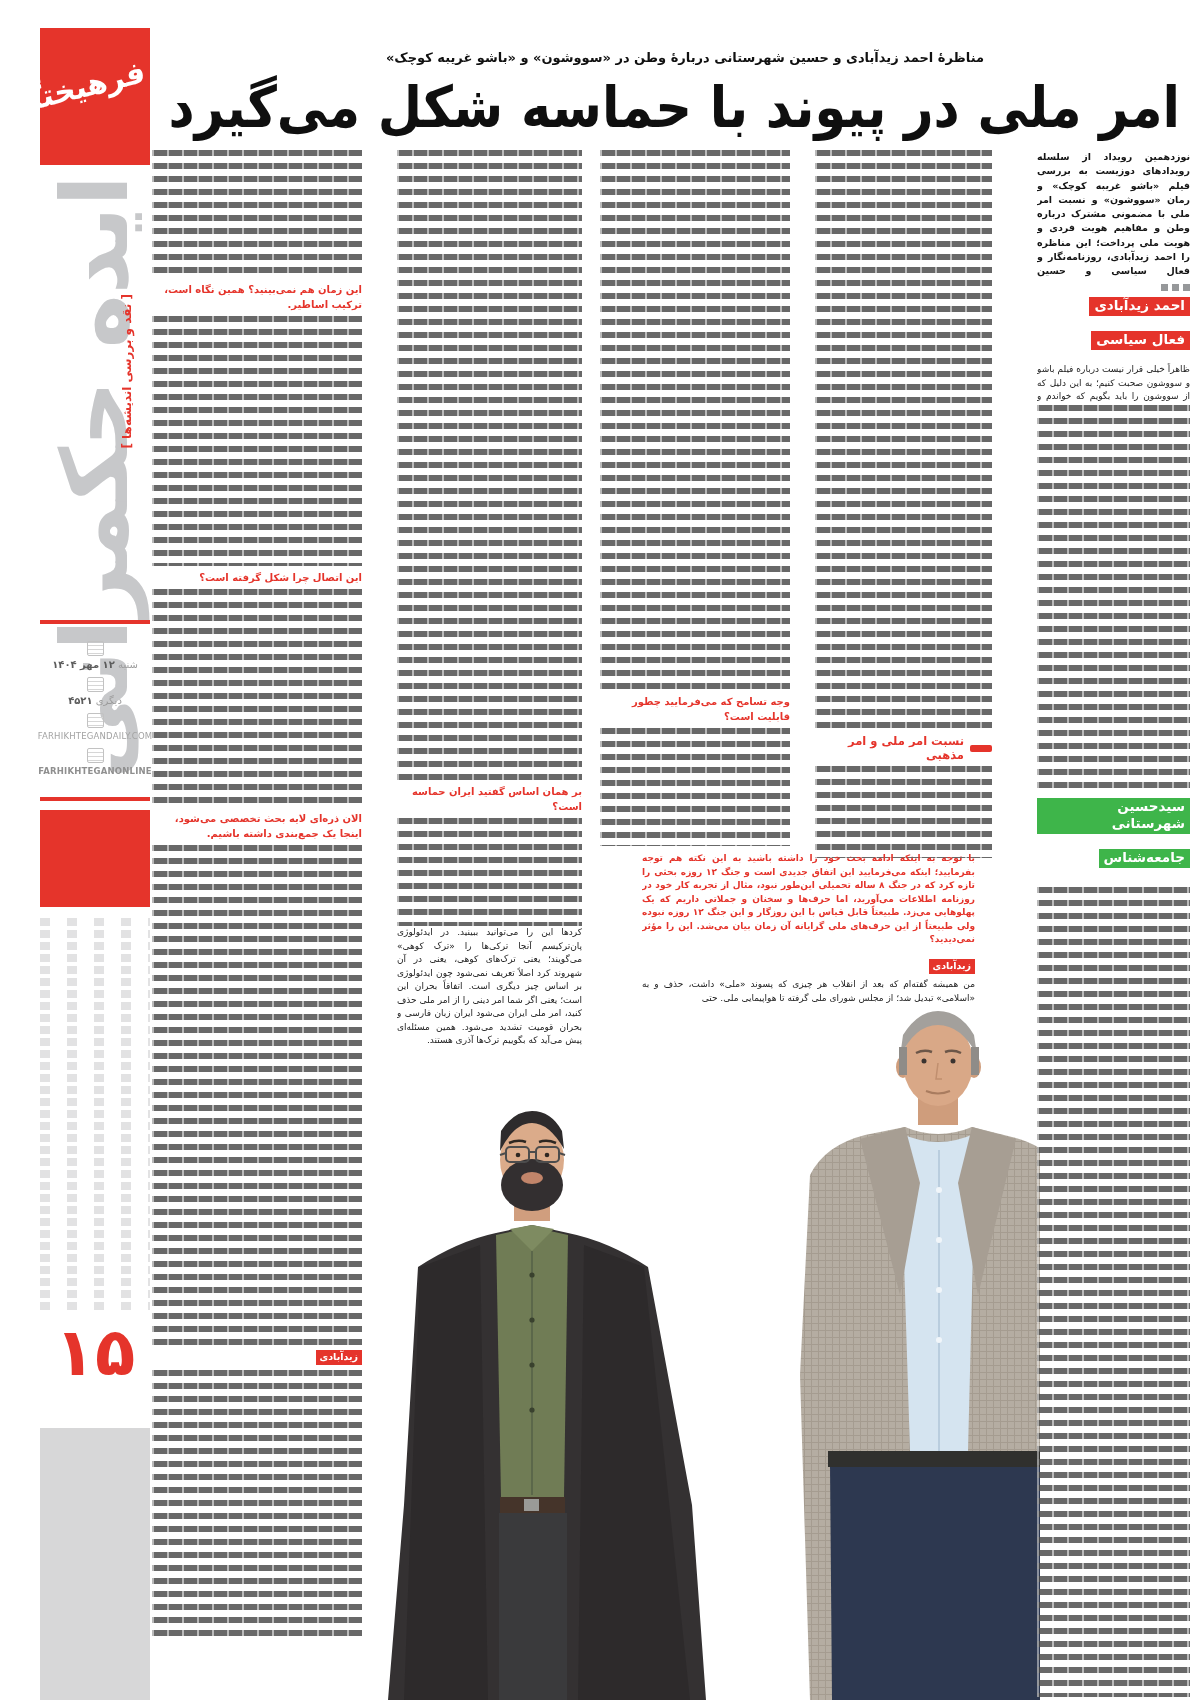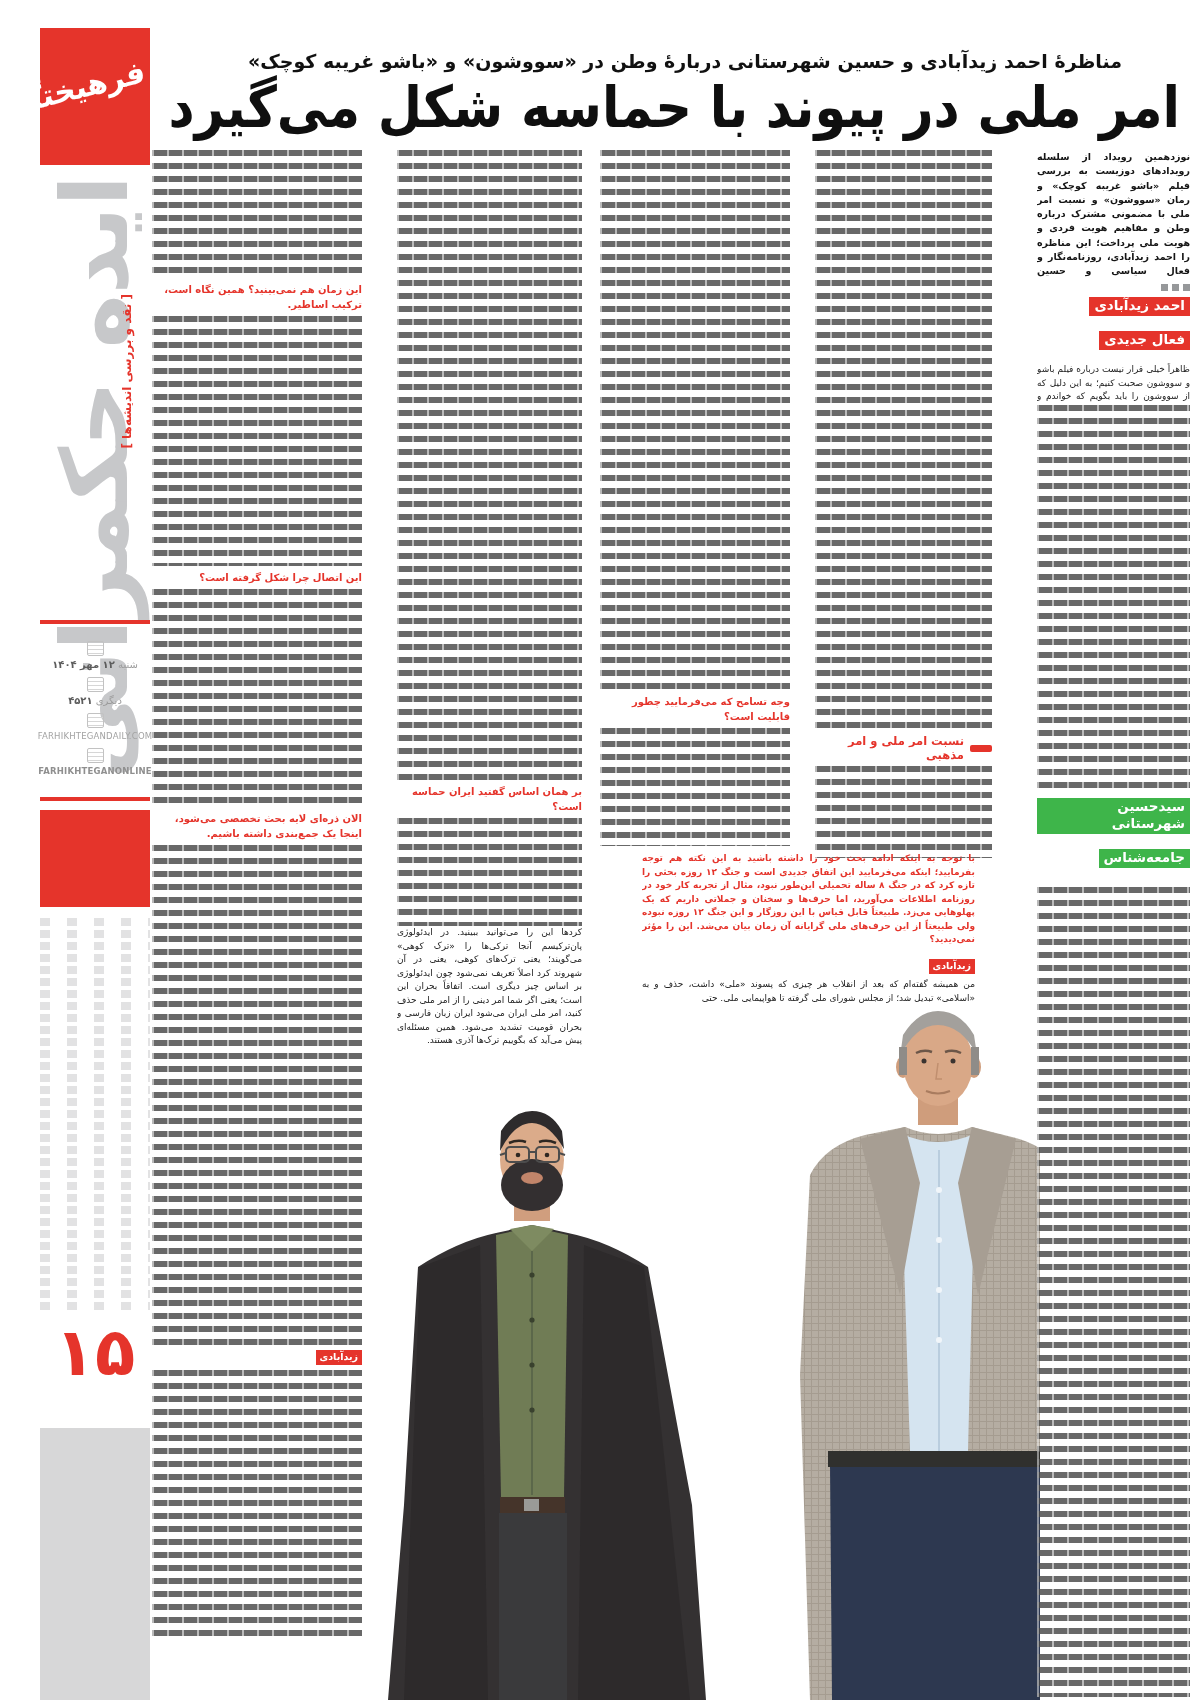--- a/index.html
+++ b/index.html
@@ -41,21 +41,21 @@
   #red-square{left:40px;top:810px;width:110px;height:97px;background:var(--red);}
   #dots-block{
     left:40px;top:918px;width:110px;height:395px;
     background:repeating-linear-gradient(180deg,#e2e2e3 0 8px,transparent 8px 12px);
     -webkit-mask:repeating-linear-gradient(90deg,#000 0 10px,transparent 10px 27px);
     mask:repeating-linear-gradient(90deg,#000 0 10px,transparent 10px 27px);
   }
   #page-num{left:40px;top:1303px;width:110px;text-align:center;font-size:66px;font-weight:bold;color:var(--red);line-height:100px;}
   #gray-square{left:40px;top:1428px;width:110px;height:272px;background:#d7d7d8;}
   
-  #kicker{left:190px;top:50px;width:990px;text-align:center;font-size:19px;font-weight:bold;color:#111;}
+  #kicker{left:190px;top:50px;width:990px;text-align:center;font-size:13px;font-weight:bold;color:#111;}
   #headline{
     left:190px;top:74px;width:990px;text-align:center;
     font-size:51px;font-weight:bold;color:#0f0f0f;letter-spacing:-2px;white-space:nowrap;
     transform:scaleY(1.12);transform-origin:center top;
   }
   
   .col{position:absolute;top:150px;}
   .sim{background-image:
       repeating-linear-gradient(90deg,rgba(255,255,255,.55) 0 2px,rgba(255,255,255,0) 2px 15px),
       repeating-linear-gradient(180deg,#474747 0 6px,rgba(0,0,0,0) 6px 13px);
@@ -116,21 +116,21 @@
 
   <div class="col z2" style="right:1px;left:auto;width:153px;left:1037px;">
     <div class="lead-txt" style="height:130px;overflow:hidden;">نوزدهمین رویداد از سلسله رویدادهای دوزیست به بررسی فیلم «باشو غریبه کوچک» و رمان «سووشون» و نسبت امر ملی با مضمونی مشترک درباره وطن و مفاهیم هویت فردی و هویت ملی پرداخت؛ این مناظره را احمد زیدآبادی، روزنامه‌نگار و فعال سیاسی و حسین شهرستانی، استاد دانشگاه و جامعه‌شناس برگزار کرد. گزیده‌ای از این مناظره را در ادامه از نظر می‌گذرانید.</div>
     <div class="sq-row">
         <i></i>
         <i></i>
         <i></i>
       </div>
     <div class="spk-label spk-red">
       <span>احمد زیدآبادی</span><br>
-      <span>فعال جدیدی</span>
+      <span>فعال سیاسی</span>
     </div>
     <div class="body-txt" style="height:40px;overflow:hidden;">ظاهراً خیلی قرار نیست درباره فیلم باشو و سووشون صحبت کنیم؛ به این دلیل که از سووشون را باید بگویم که خواندم و خاطراتم از آن کم است.</div>
     <div class="sim" style="height:385px;margin-top:2px;"></div>
     <div class="spk-label spk-green" style="margin-top:8px;">
       <span>سیدحسین شهرستانی</span><br>
       <span>جامعه‌شناس</span>
     </div>
     <div class="sim" style="height:810px;margin-top:6px;"></div>
   </div>
 

